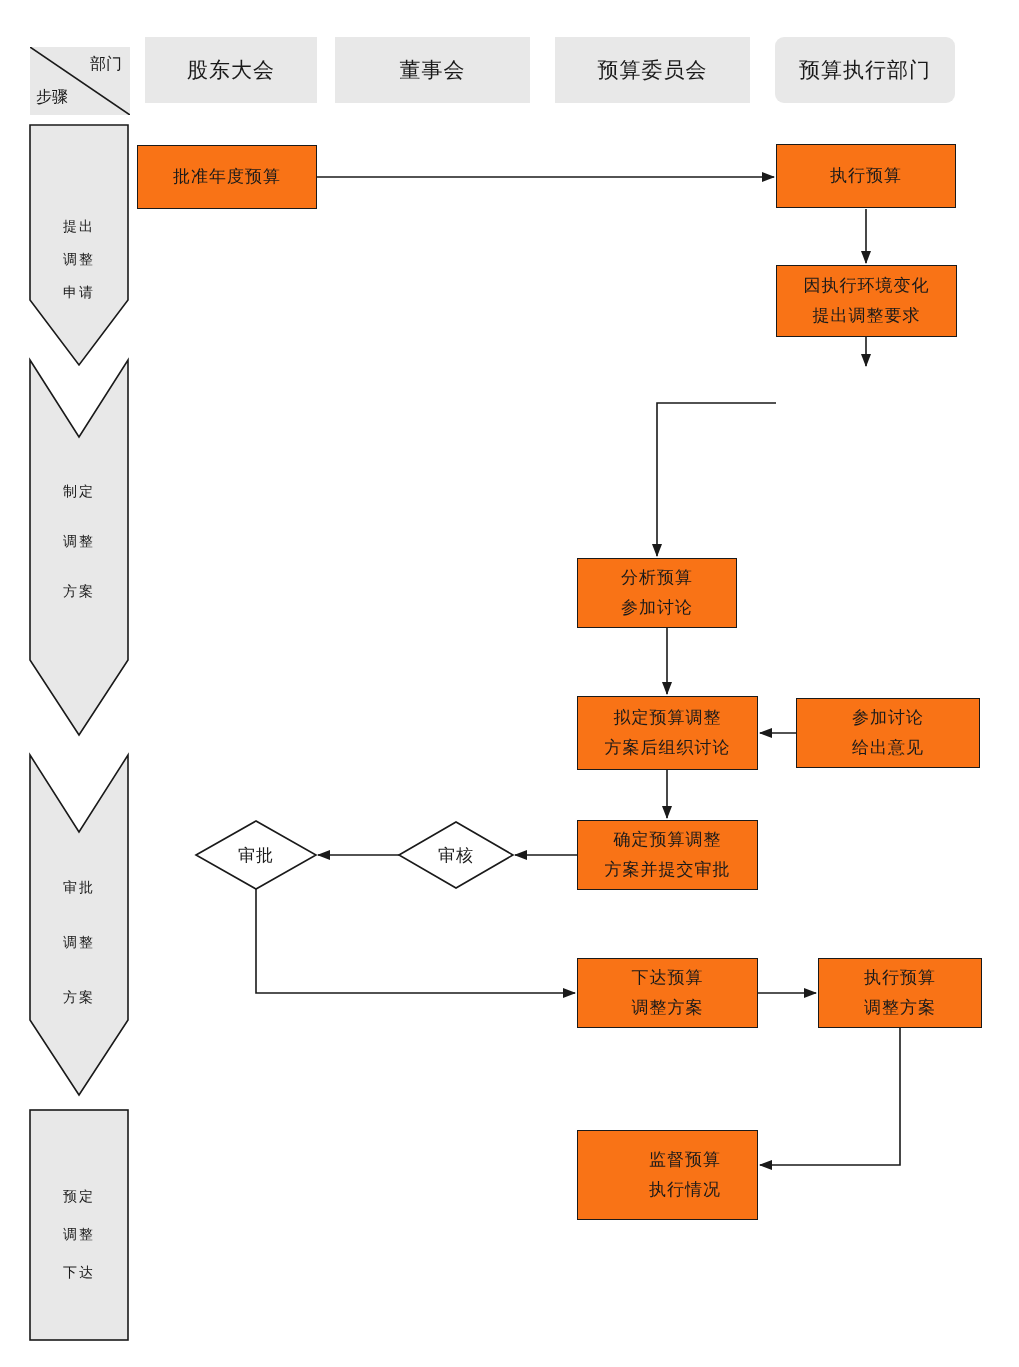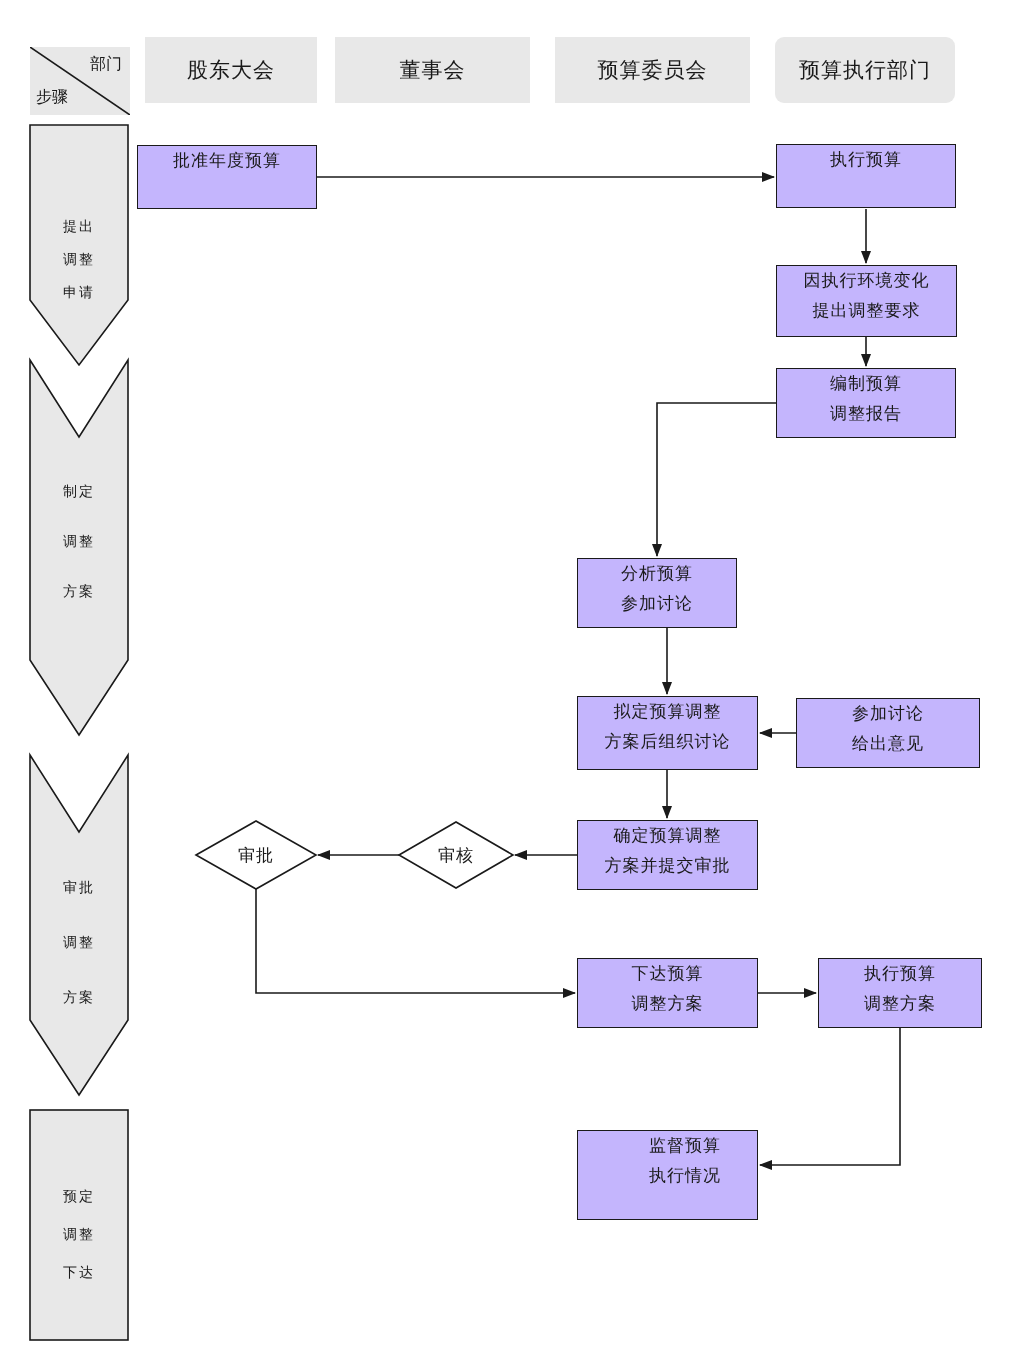--- a/index.html
+++ b/index.html
@@ -14,22 +14,22 @@
   .layer{position:absolute;left:0;top:0;}
   .hcell{
     position:absolute;background:#e8e8e8;
     display:flex;align-items:center;justify-content:center;
     font-size:21px;letter-spacing:1px;
   }
   .corner{position:absolute;background:#e8e8e8;font-size:16px;}
   .corner .tr{position:absolute;top:7px;right:8px;}
   .corner .bl{position:absolute;bottom:7px;left:6px;}
   .node{
-    position:absolute;background:#c4b5fd;border:1.6px solid #1a1a1a;
-    display:flex;flex-direction:column;align-items:center;justify-content:flex-start;
+    position:absolute;background:#f97316;border:1.6px solid #1a1a1a;
+    display:flex;flex-direction:column;align-items:center;justify-content:center;
     font-size:17px;line-height:30px;text-align:center;letter-spacing:1px;
     box-sizing:border-box;
   }
   .dlabel{
     position:absolute;display:flex;align-items:center;justify-content:center;
     font-size:17px;letter-spacing:1px;
   }
   .steptext{
     position:absolute;left:30px;width:98px;text-align:center;
     font-size:14px;letter-spacing:2px;
@@ -123,24 +123,20 @@
   <div class="node" style="left:137px;top:145px;width:180px;height:64px;">
     <div>批准年度预算</div>
   </div>
   <div class="node" style="left:776px;top:144px;width:180px;height:64px;">
     <div>执行预算</div>
   </div>
   <div class="node" style="left:776px;top:265px;width:181px;height:72px;">
     <div>因执行环境变化</div>
     <div>提出调整要求</div>
   </div>
-  <div class="node" style="left:776px;top:368px;width:180px;height:70px;">
-    <div>编制预算</div>
-    <div>调整报告</div>
-  </div>
   <div class="node" style="left:577px;top:558px;width:160px;height:70px;">
     <div>分析预算</div>
     <div>参加讨论</div>
   </div>
   <div class="node" style="left:577px;top:696px;width:181px;height:74px;">
     <div>拟定预算调整</div>
     <div>方案后组织讨论</div>
   </div>
   <div class="node" style="left:796px;top:698px;width:184px;height:70px;">
     <div>参加讨论</div>

